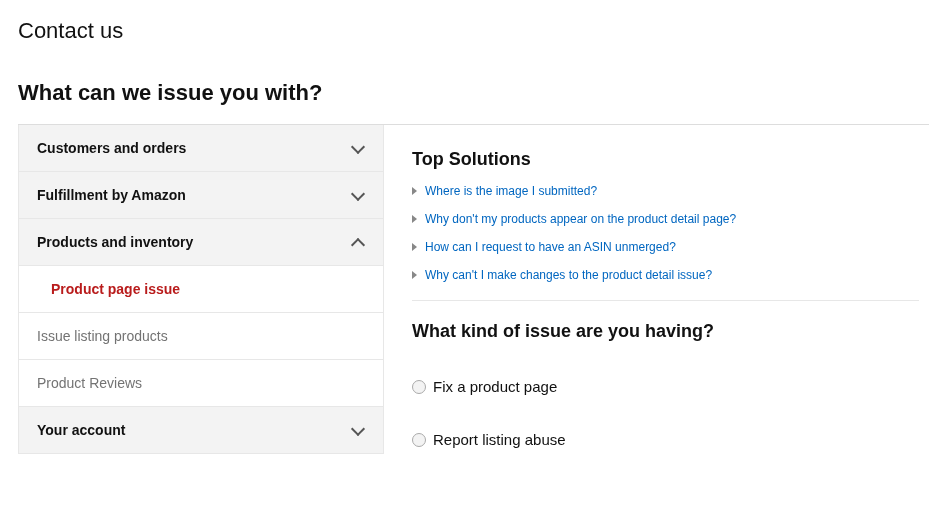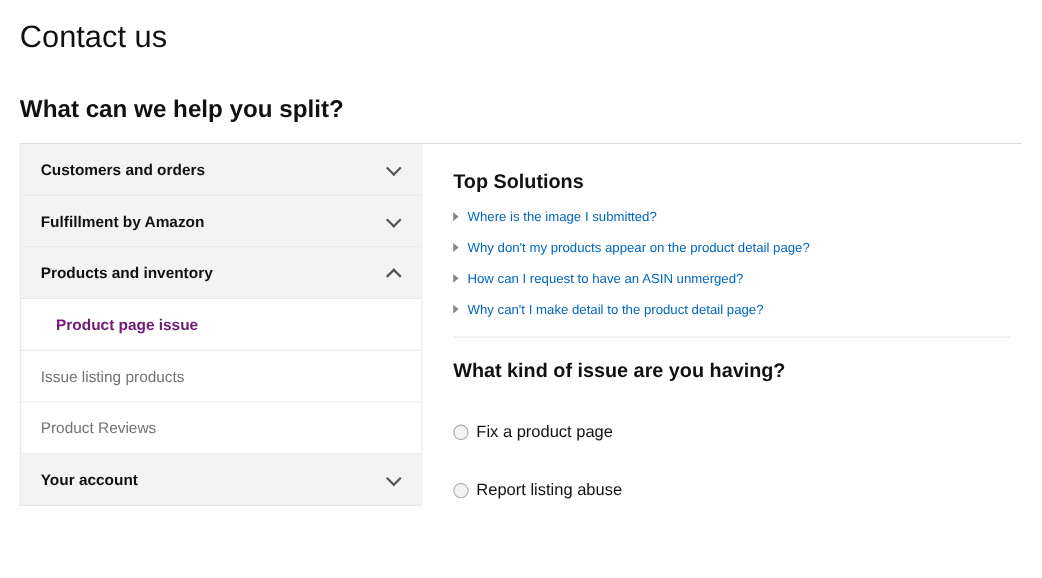--- a/index.html
+++ b/index.html
@@ -5,21 +5,21 @@
   * { box-sizing: border-box; margin: 0; padding: 0; }
   body {
     font-family: Arial, Helvetica, sans-serif;
     background: #fff;
     color: #111;
     width: 947px;
     height: 525px;
     padding: 18px 18px 0 18px;
   }
   h1.page-title {
-    font-size: 28px;
+    font-size: 22px;
     font-weight: 400;
     margin-bottom: 36px;
   }
   h2.help-heading {
     font-size: 22px;
     font-weight: 700;
     margin-bottom: 18px;
   }
   .layout {
     display: flex;
@@ -46,21 +46,21 @@
     border-bottom: 1px solid #e7e7e7;
     border-left: 1px solid #e7e7e7;
     background: #fff;
     padding: 15px 18px;
     font-size: 14px;
     font-weight: 400;
     color: #737373;
     cursor: pointer;
   }
   .acc-sub.active {
-    color: #701a75;
+    color: #b91c1c;
     font-weight: 700;
     padding-left: 32px;
   }
   .chev {
     width: 14px;
     height: 14px;
     display: inline-block;
     position: relative;
   }
   .chev::before {
@@ -129,21 +129,21 @@
     border: 1px solid #aaa;
     border-radius: 50%;
     background: #f3f3f3;
     flex-shrink: 0;
   }
 </style>
 </head>
 <body>
 
 <h1 class="page-title">Contact us</h1>
-<h2 class="help-heading">What can we help you split?</h2>
+<h2 class="help-heading">What can we issue you with?</h2>
 
 <div class="layout">
 
   <div class="sidebar">
 
     <div class="acc-item">
       <span>Customers and orders</span>
       <span class="chev"></span>
     </div>
 
@@ -185,21 +185,21 @@
     <div class="solution-link">
       <span class="tri"></span>
       <a>Why don't my products appear on the product detail page?</a>
     </div>
     <div class="solution-link">
       <span class="tri"></span>
       <a>How can I request to have an ASIN unmerged?</a>
     </div>
     <div class="solution-link">
       <span class="tri"></span>
-      <a>Why can't I make detail to the product detail page?</a>
+      <a>Why can't I make changes to the product detail issue?</a>
     </div>
 
     <hr class="divider">
 
     <div class="issue-title">What kind of issue are you having?</div>
 
     <div class="radio-row">
       <span class="radio"></span>
       <span>Fix a product page</span>
     </div>

